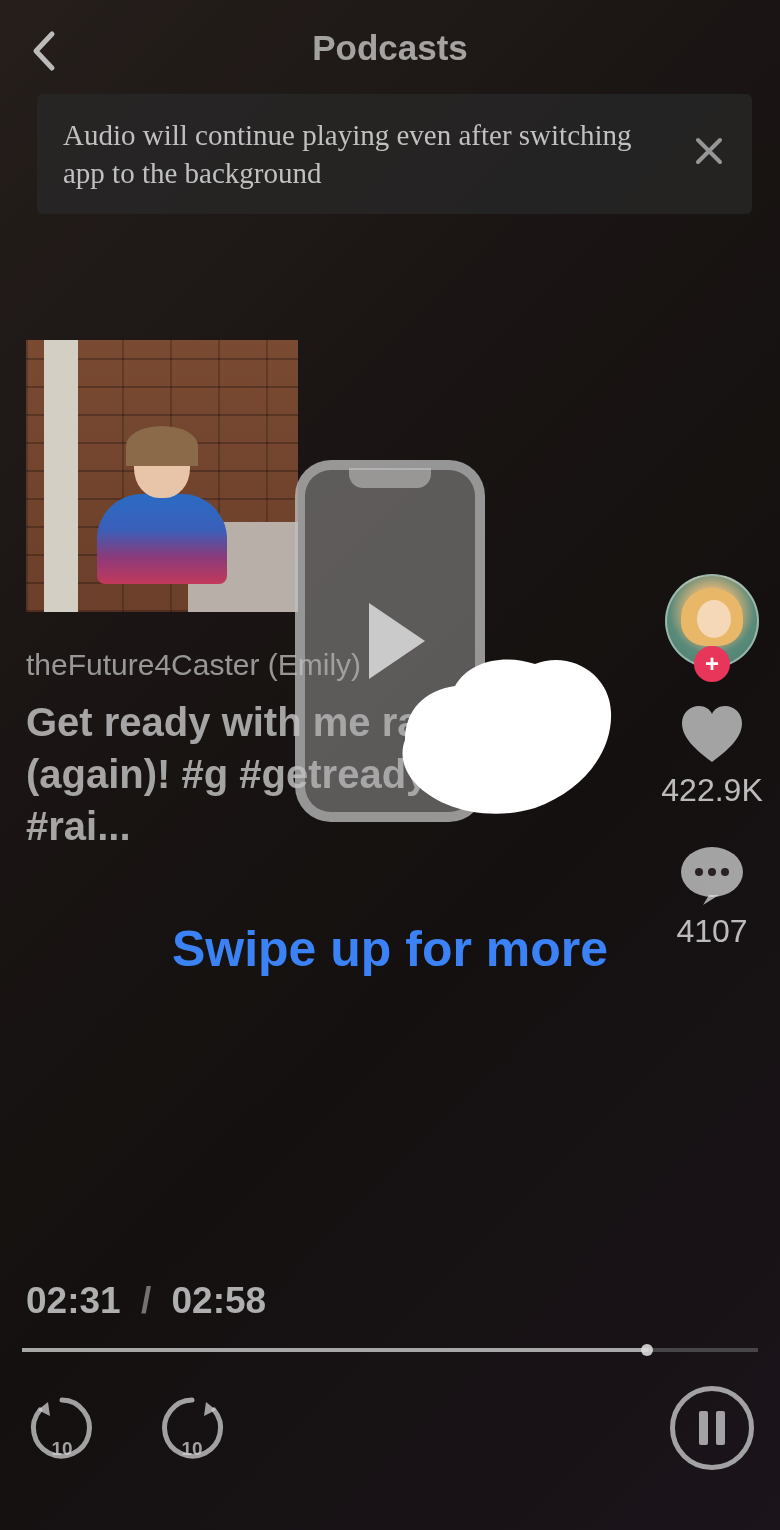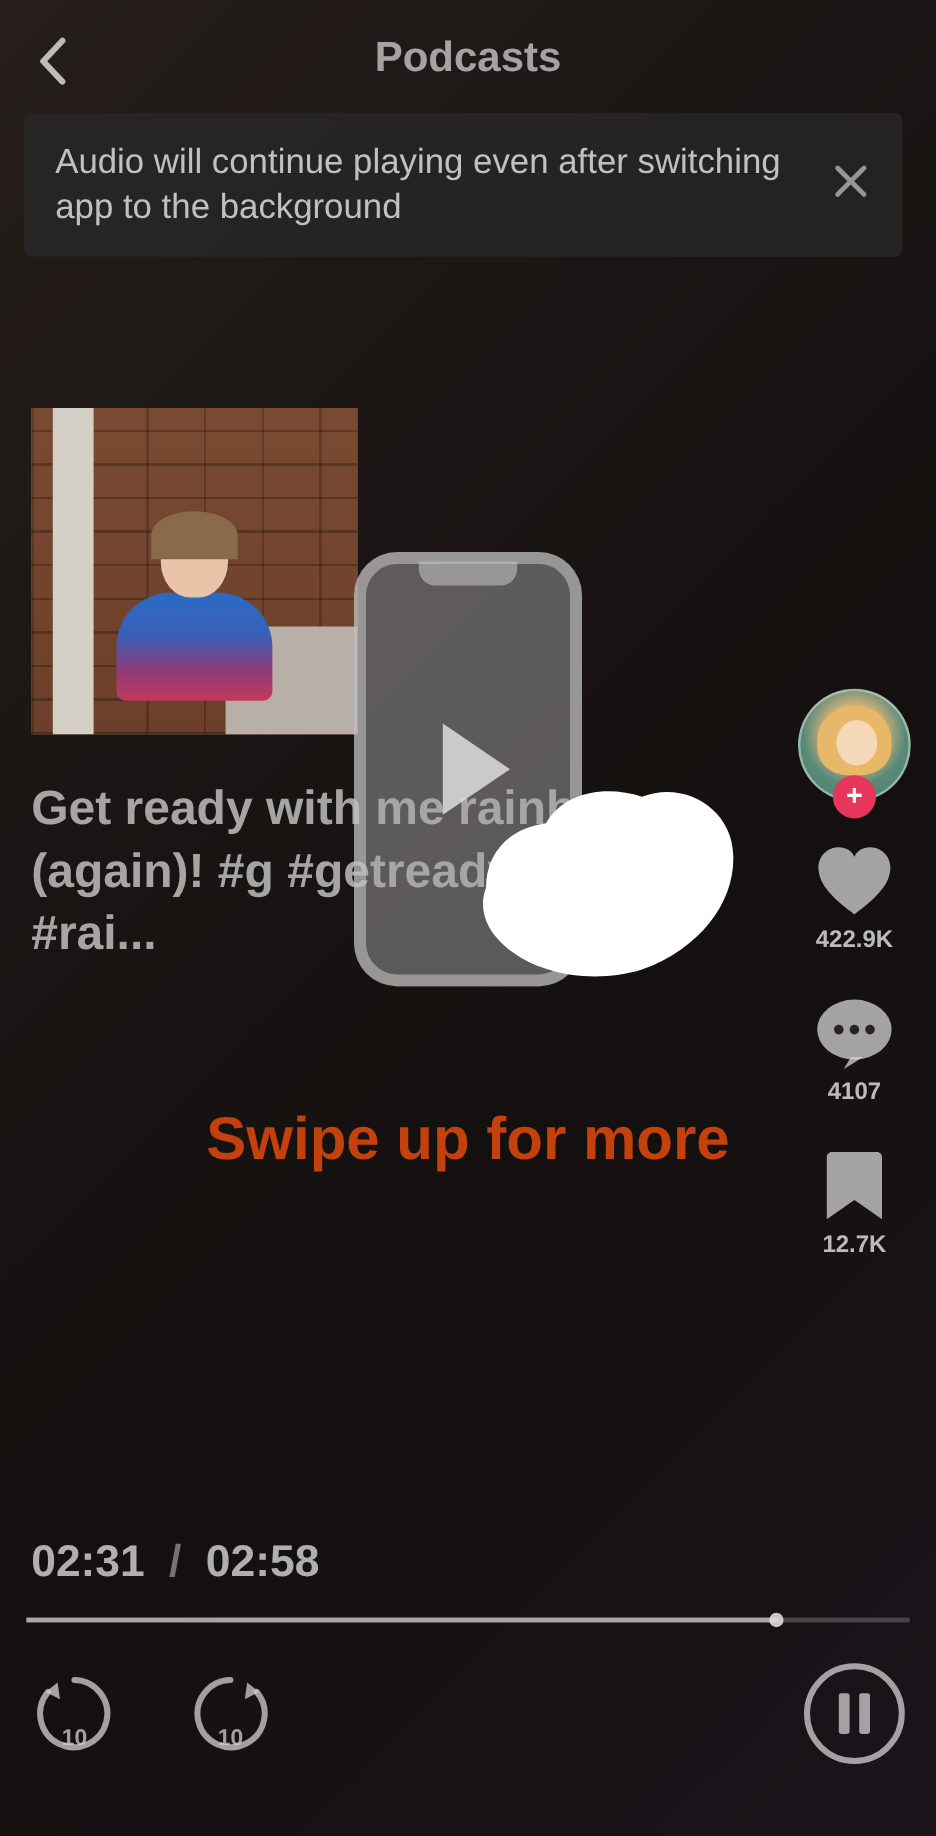--- a/index.html
+++ b/index.html
@@ -37,26 +37,27 @@
   .header-title {
     width: 100%;
     text-align: center;
     font-size: 35px;
     font-weight: 700;
     color: rgba(255,255,255,0.6);
   }
   .toast {
     position: absolute;
     top: 94px;
-    left: 20px;
+    left: 37px;
     right: 28px;
     background: rgba(40,40,40,0.75);
     border-radius: 6px;
     padding: 22px 80px 22px 26px;
     z-index: 3;
+    font-family: Liberation Serif, serif;
   }
   .toast-text {
     font-size: 29px;
     line-height: 38px;
     color: rgba(220,220,220,0.85);
   }
   .toast-close {
     position: absolute;
     right: 28px;
     top: 50%;
@@ -212,22 +213,22 @@
   .action-item {
     display: flex;
     flex-direction: column;
     align-items: center;
     gap: 6px;
   }
   .action-icon {
     color: rgba(220,220,220,0.72);
   }
   .action-count {
-    font-size: 20px;
-    font-weight: 700;
+    font-size: 32px;
+    font-weight: 400;
     color: rgba(230,230,230,0.8);
   }
   .overlay-guide {
     position: absolute;
     top: 460px;
     left: 50%;
     transform: translateX(-50%);
     z-index: 5;
     display: flex;
     flex-direction: column;
@@ -267,21 +268,21 @@
     top: 190px;
     left: 100px;
   }
   .swipe-text {
     position: absolute;
     top: 920px;
     width: 100%;
     text-align: center;
     font-size: 50px;
     font-weight: 800;
-    color: #c2410c;
+    color: #3b82f6;
     z-index: 5;
   }
   .time-display {
     position: absolute;
     bottom: 208px;
     left: 26px;
     font-size: 37px;
     font-weight: 600;
     color: rgba(220,220,220,0.78);
     z-index: 2;
@@ -383,20 +384,21 @@
   <div class="bed"></div>
   <div class="person">
     <div class="head">
         <div class="hair"></div>
       </div>
     <div class="torso"></div>
   </div>
 </div>
 
 <div class="content-text">
+  <div class="username">theFuture4Caster (Emily)</div>
   <div class="caption">Get ready with me rainbow (again)! #g #getreadywithme #rai...</div>
 </div>
 
 <div class="sidebar">
   <div class="avatar-wrap">
     <div class="avatar">
       <div class="avatar-hair"></div>
       <div class="avatar-face"></div>
     </div>
     <div class="follow-btn">
@@ -415,26 +417,20 @@
     <svg class="action-icon" width="66" height="62" viewBox="0 0 66 62">
       <ellipse cx="33" cy="27" rx="31" ry="25" fill="currentColor"></ellipse>
       <path d="M30 50 L24 60 L40 50 Z" fill="currentColor"></path>
       <circle cx="20" cy="27" r="4" fill="#2a2220"></circle>
       <circle cx="33" cy="27" r="4" fill="#2a2220"></circle>
       <circle cx="46" cy="27" r="4" fill="#2a2220"></circle>
     </svg>
     <div class="action-count">4107</div>
   </div>
 
-  <div class="action-item">
-    <svg class="action-icon" width="50" height="62" viewBox="0 0 50 62">
-      <path d="M6 2 H44 C46 2 48 4 48 6 V58 L25 42 L2 58 V6 C2 4 4 2 6 2 Z" fill="currentColor"></path>
-    </svg>
-    <div class="action-count">12.7K</div>
-  </div>
 
 </div>
 
 <div class="overlay-guide">
   <div class="phone-shape">
     <div class="notch"></div>
     <div class="play-triangle"></div>
   </div>
   <svg class="hand" width="220" height="170" viewBox="0 0 220 170">
     <path d="M10 90 C10 60 30 40 60 36 C75 10 110 4 140 14 C175 0 215 24 216 62 C218 100 190 140 140 158 C95 172 40 160 16 128 C6 114 6 100 10 90 Z" fill="#ffffff"></path>

